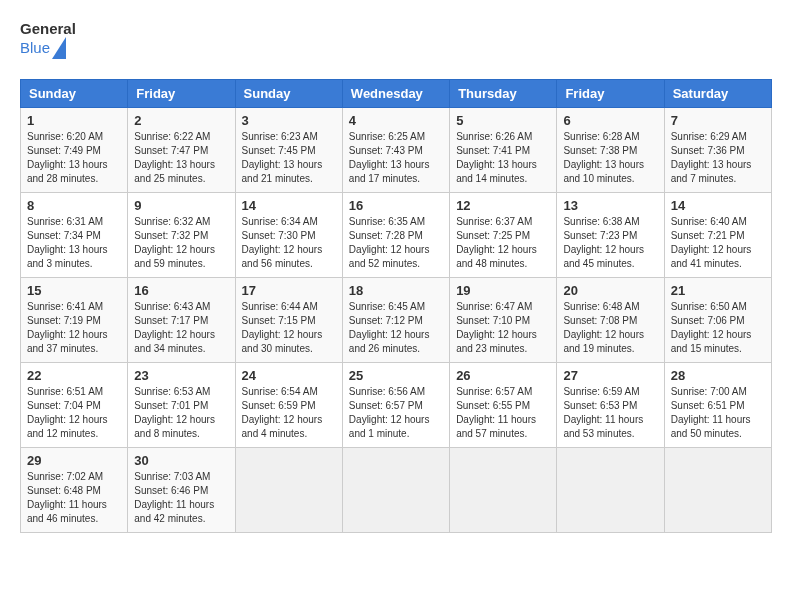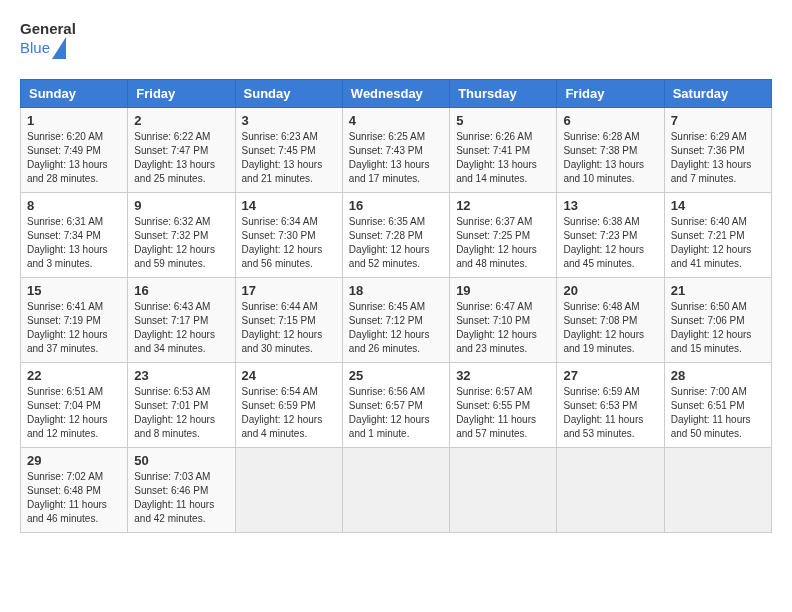--- a/index.html
+++ b/index.html
@@ -211,39 +211,39 @@
         </td>
         <td>
           <span class="day-num">24</span>
           <div class="cell-text">Sunrise: 6:54 AM<br>Sunset: 6:59 PM<br>Daylight: 12 hours and 4 minutes.</div>
         </td>
         <td>
           <span class="day-num">25</span>
           <div class="cell-text">Sunrise: 6:56 AM<br>Sunset: 6:57 PM<br>Daylight: 12 hours and 1 minute.</div>
         </td>
         <td>
-          <span class="day-num">32</span>
+          <span class="day-num">26</span>
           <div class="cell-text">Sunrise: 6:57 AM<br>Sunset: 6:55 PM<br>Daylight: 11 hours and 57 minutes.</div>
         </td>
         <td>
           <span class="day-num">27</span>
           <div class="cell-text">Sunrise: 6:59 AM<br>Sunset: 6:53 PM<br>Daylight: 11 hours and 53 minutes.</div>
         </td>
         <td>
           <span class="day-num">28</span>
           <div class="cell-text">Sunrise: 7:00 AM<br>Sunset: 6:51 PM<br>Daylight: 11 hours and 50 minutes.</div>
         </td>
       </tr>
       <tr>
         <td>
           <span class="day-num">29</span>
           <div class="cell-text">Sunrise: 7:02 AM<br>Sunset: 6:48 PM<br>Daylight: 11 hours and 46 minutes.</div>
         </td>
         <td>
-          <span class="day-num">50</span>
+          <span class="day-num">30</span>
           <div class="cell-text">Sunrise: 7:03 AM<br>Sunset: 6:46 PM<br>Daylight: 11 hours and 42 minutes.</div>
         </td>
         <td class="empty"></td>
         <td class="empty"></td>
         <td class="empty"></td>
         <td class="empty"></td>
         <td class="empty"></td>
       </tr>
     </tbody>
 </table>

